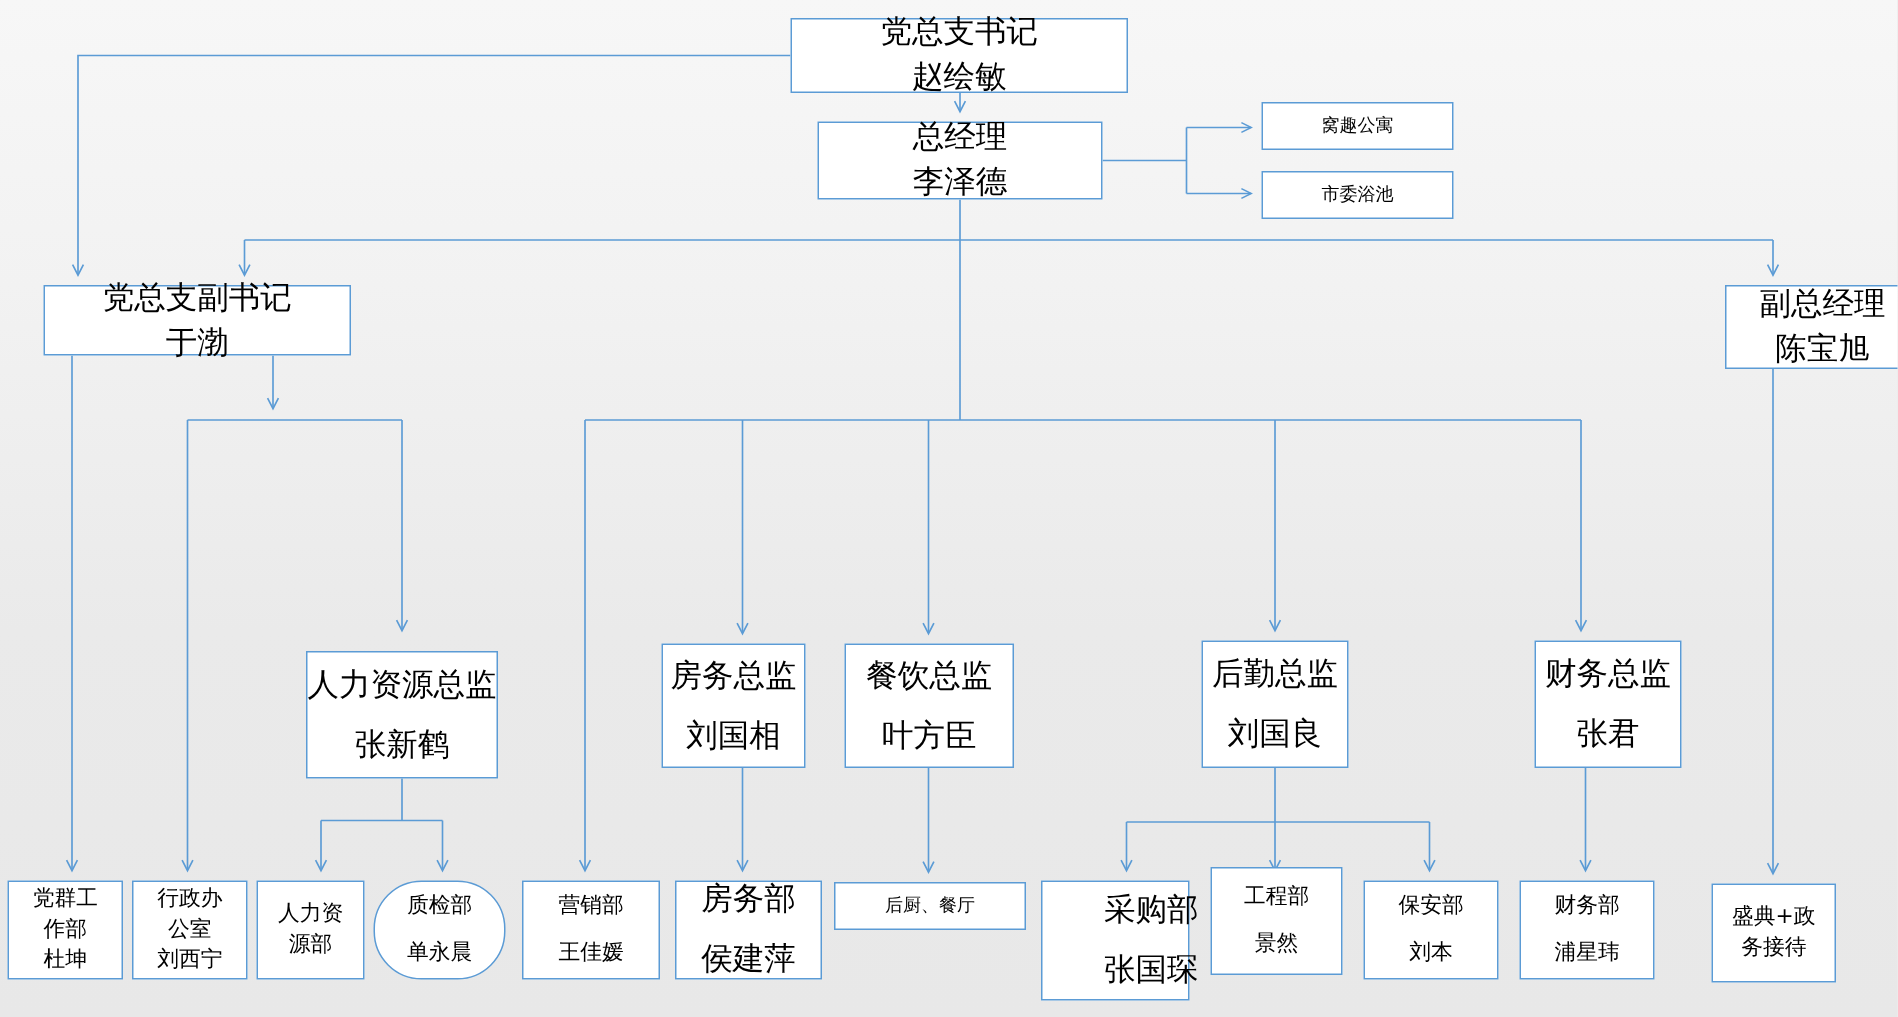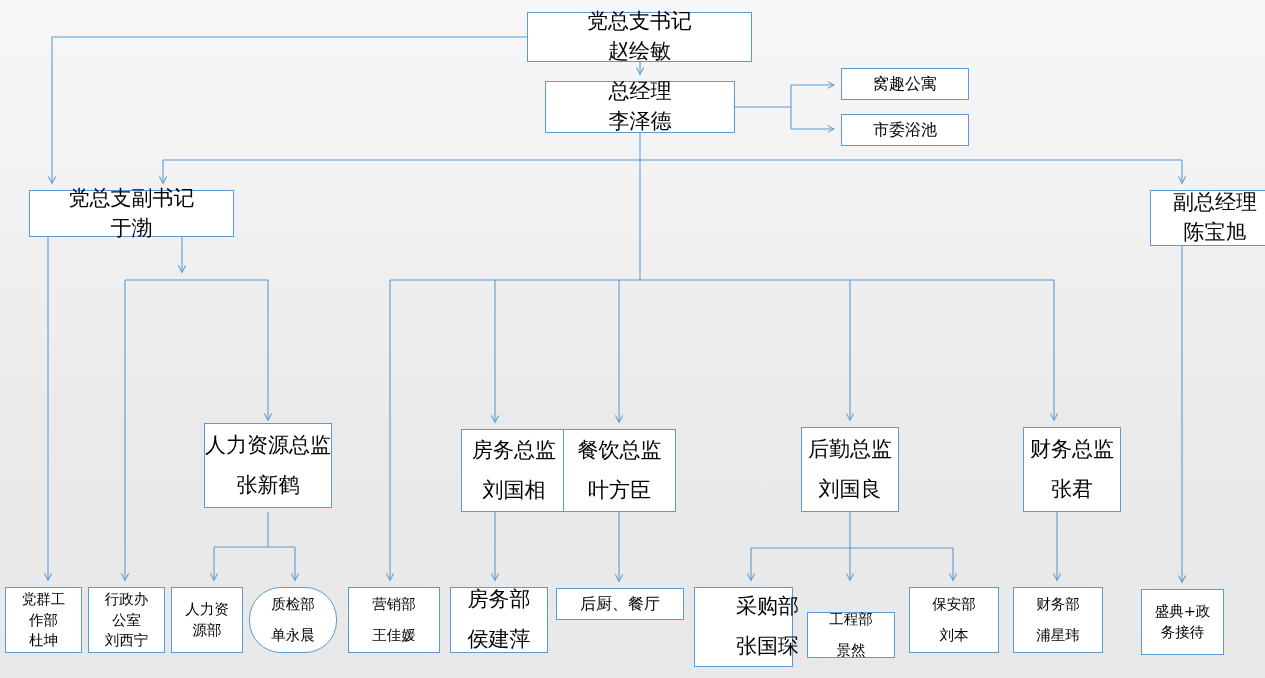--- a/index.html
+++ b/index.html
@@ -39,21 +39,21 @@
     justify-content: center;
     color: #000000;
     line-height: 1.42;
     text-align: center;
     white-space: pre;
   }
   .node .line {
     display: block;
   }
   .t15 { font-size: 21px; }
-  .t16 { font-size: 16px; }
+  .t16 { font-size: 12px; }
   .t14 { font-size: 14.5px; }
 </style>
 </head>
 <body>
 
 <div id="org-chart">
 
   <svg id="edge-layer" viewBox="0 0 1265 678" width="1265" height="678" xmlns="http://www.w3.org/2000/svg">
     <defs>
       <marker id="arrow" markerWidth="9" markerHeight="9" refX="7.2" refY="4.5" orient="auto" markerUnits="userSpaceOnUse">
@@ -116,30 +116,30 @@
 
     </g>
   </svg>
 
 <div class="node t15" style="left: 527px; top: 12px; width: 225px; height: 50px;"><span class="line">党总支书记</span><span class="line" style="margin-top: 0px;">赵绘敏</span></div>
     <div class="node t15" style="left: 545px; top: 81px; width: 190px; height: 52px;"><span class="line">总经理</span><span class="line" style="margin-top: 0px;">李泽德</span></div>
     <div class="node t16" style="left: 841px; top: 68px; width: 128px; height: 32px;"><span class="line">窝趣公寓</span></div>
     <div class="node t16" style="left: 841px; top: 114px; width: 128px; height: 32px;"><span class="line">市委浴池</span></div>
     <div class="node t15" style="left: 29px; top: 190px; width: 205px; height: 47px;"><span class="line">党总支副书记</span><span class="line" style="margin-top: 0px;">于渤</span></div>
     <div class="node t15" style="left: 1150px; top: 190px; width: 130px; height: 56px;"><span class="line">副总经理</span><span class="line" style="margin-top: 0px;">陈宝旭</span></div>
-    <div class="node t15" style="left: 204px; top: 423px; width: 128px; height: 85px;"><span class="line">人力资源总监</span><span class="line" style="margin-top: 10px;">张新鹤</span></div>
-    <div class="node t15" style="left: 441px; top: 429px; width: 106px; height: 83px; margin-left: 20px;"><span class="line">房务总监</span><span class="line" style="margin-top: 10px;">刘国相</span></div>
+    <div class="node t15" style="left: 204px; top: 434px; width: 128px; height: 85px;"><span class="line">人力资源总监</span><span class="line" style="margin-top: 10px;">张新鹤</span></div>
+    <div class="node t15" style="left: 441px; top: 429px; width: 96px; height: 83px;"><span class="line">房务总监</span><span class="line" style="margin-top: 10px;">刘国相</span></div>
     <div class="node t15" style="left: 563px; top: 429px; width: 113px; height: 83px;"><span class="line">餐饮总监</span><span class="line" style="margin-top: 10px;">叶方臣</span></div>
     <div class="node t15" style="left: 801px; top: 427px; width: 98px; height: 85px;"><span class="line">后勤总监</span><span class="line" style="margin-top: 10px;">刘国良</span></div>
     <div class="node t15" style="left: 1023px; top: 427px; width: 98px; height: 85px;"><span class="line">财务总监</span><span class="line" style="margin-top: 10px;">张君</span></div>
     <div class="node t14" style="left: 5px; top: 587px; width: 77px; height: 66px;"><span class="line">党群工</span><span class="line">作部</span><span class="line" style="margin-top: 0px;">杜坤</span></div>
     <div class="node t14" style="left: 88px; top: 587px; width: 77px; height: 66px;"><span class="line">行政办</span><span class="line">公室</span><span class="line" style="margin-top: 0px;">刘西宁</span></div>
     <div class="node t14" style="left: 171px; top: 587px; width: 72px; height: 66px;"><span class="line">人力资</span><span class="line">源部</span></div>
     <div class="node t14" style="left: 249px; top: 587px; width: 88px; height: 66px; border-radius: 32px;"><span class="line">质检部</span><span class="line" style="margin-top: 10px;">单永晨</span></div>
     <div class="node t14" style="left: 348px; top: 587px; width: 92px; height: 66px;"><span class="line">营销部</span><span class="line" style="margin-top: 10px;">王佳媛</span></div>
     <div class="node t15" style="left: 450px; top: 587px; width: 98px; height: 66px;"><span class="line">房务部</span><span class="line" style="margin-top: 10px;">侯建萍</span></div>
     <div class="node t16" style="left: 556px; top: 588px; width: 128px; height: 32px;"><span class="line">后厨、餐厅</span></div>
     <div class="node t15" style="left: 694px; top: 587px; width: 99px; height: 80px; padding-left: 48px;"><span class="line">采购部</span><span class="line" style="margin-top: 10px;">张国琛</span></div>
-    <div class="node t14" style="left: 807px; top: 612px; width: 88px; height: 46px;"><span class="line">工程部</span><span class="line" style="margin-top: 10px;">景然</span></div>
+    <div class="node t14" style="left: 807px; top: 578px; width: 88px; height: 72px;"><span class="line">工程部</span><span class="line" style="margin-top: 10px;">景然</span></div>
     <div class="node t14" style="left: 909px; top: 587px; width: 90px; height: 66px;"><span class="line">保安部</span><span class="line" style="margin-top: 10px;">刘本</span></div>
     <div class="node t14" style="left: 1013px; top: 587px; width: 90px; height: 66px;"><span class="line">财务部</span><span class="line" style="margin-top: 10px;">浦星玮</span></div>
     <div class="node t14" style="left: 1141px; top: 589px; width: 83px; height: 66px;"><span class="line">盛典+政</span><span class="line">务接待</span></div>
   </div>
 
 </body></html>

